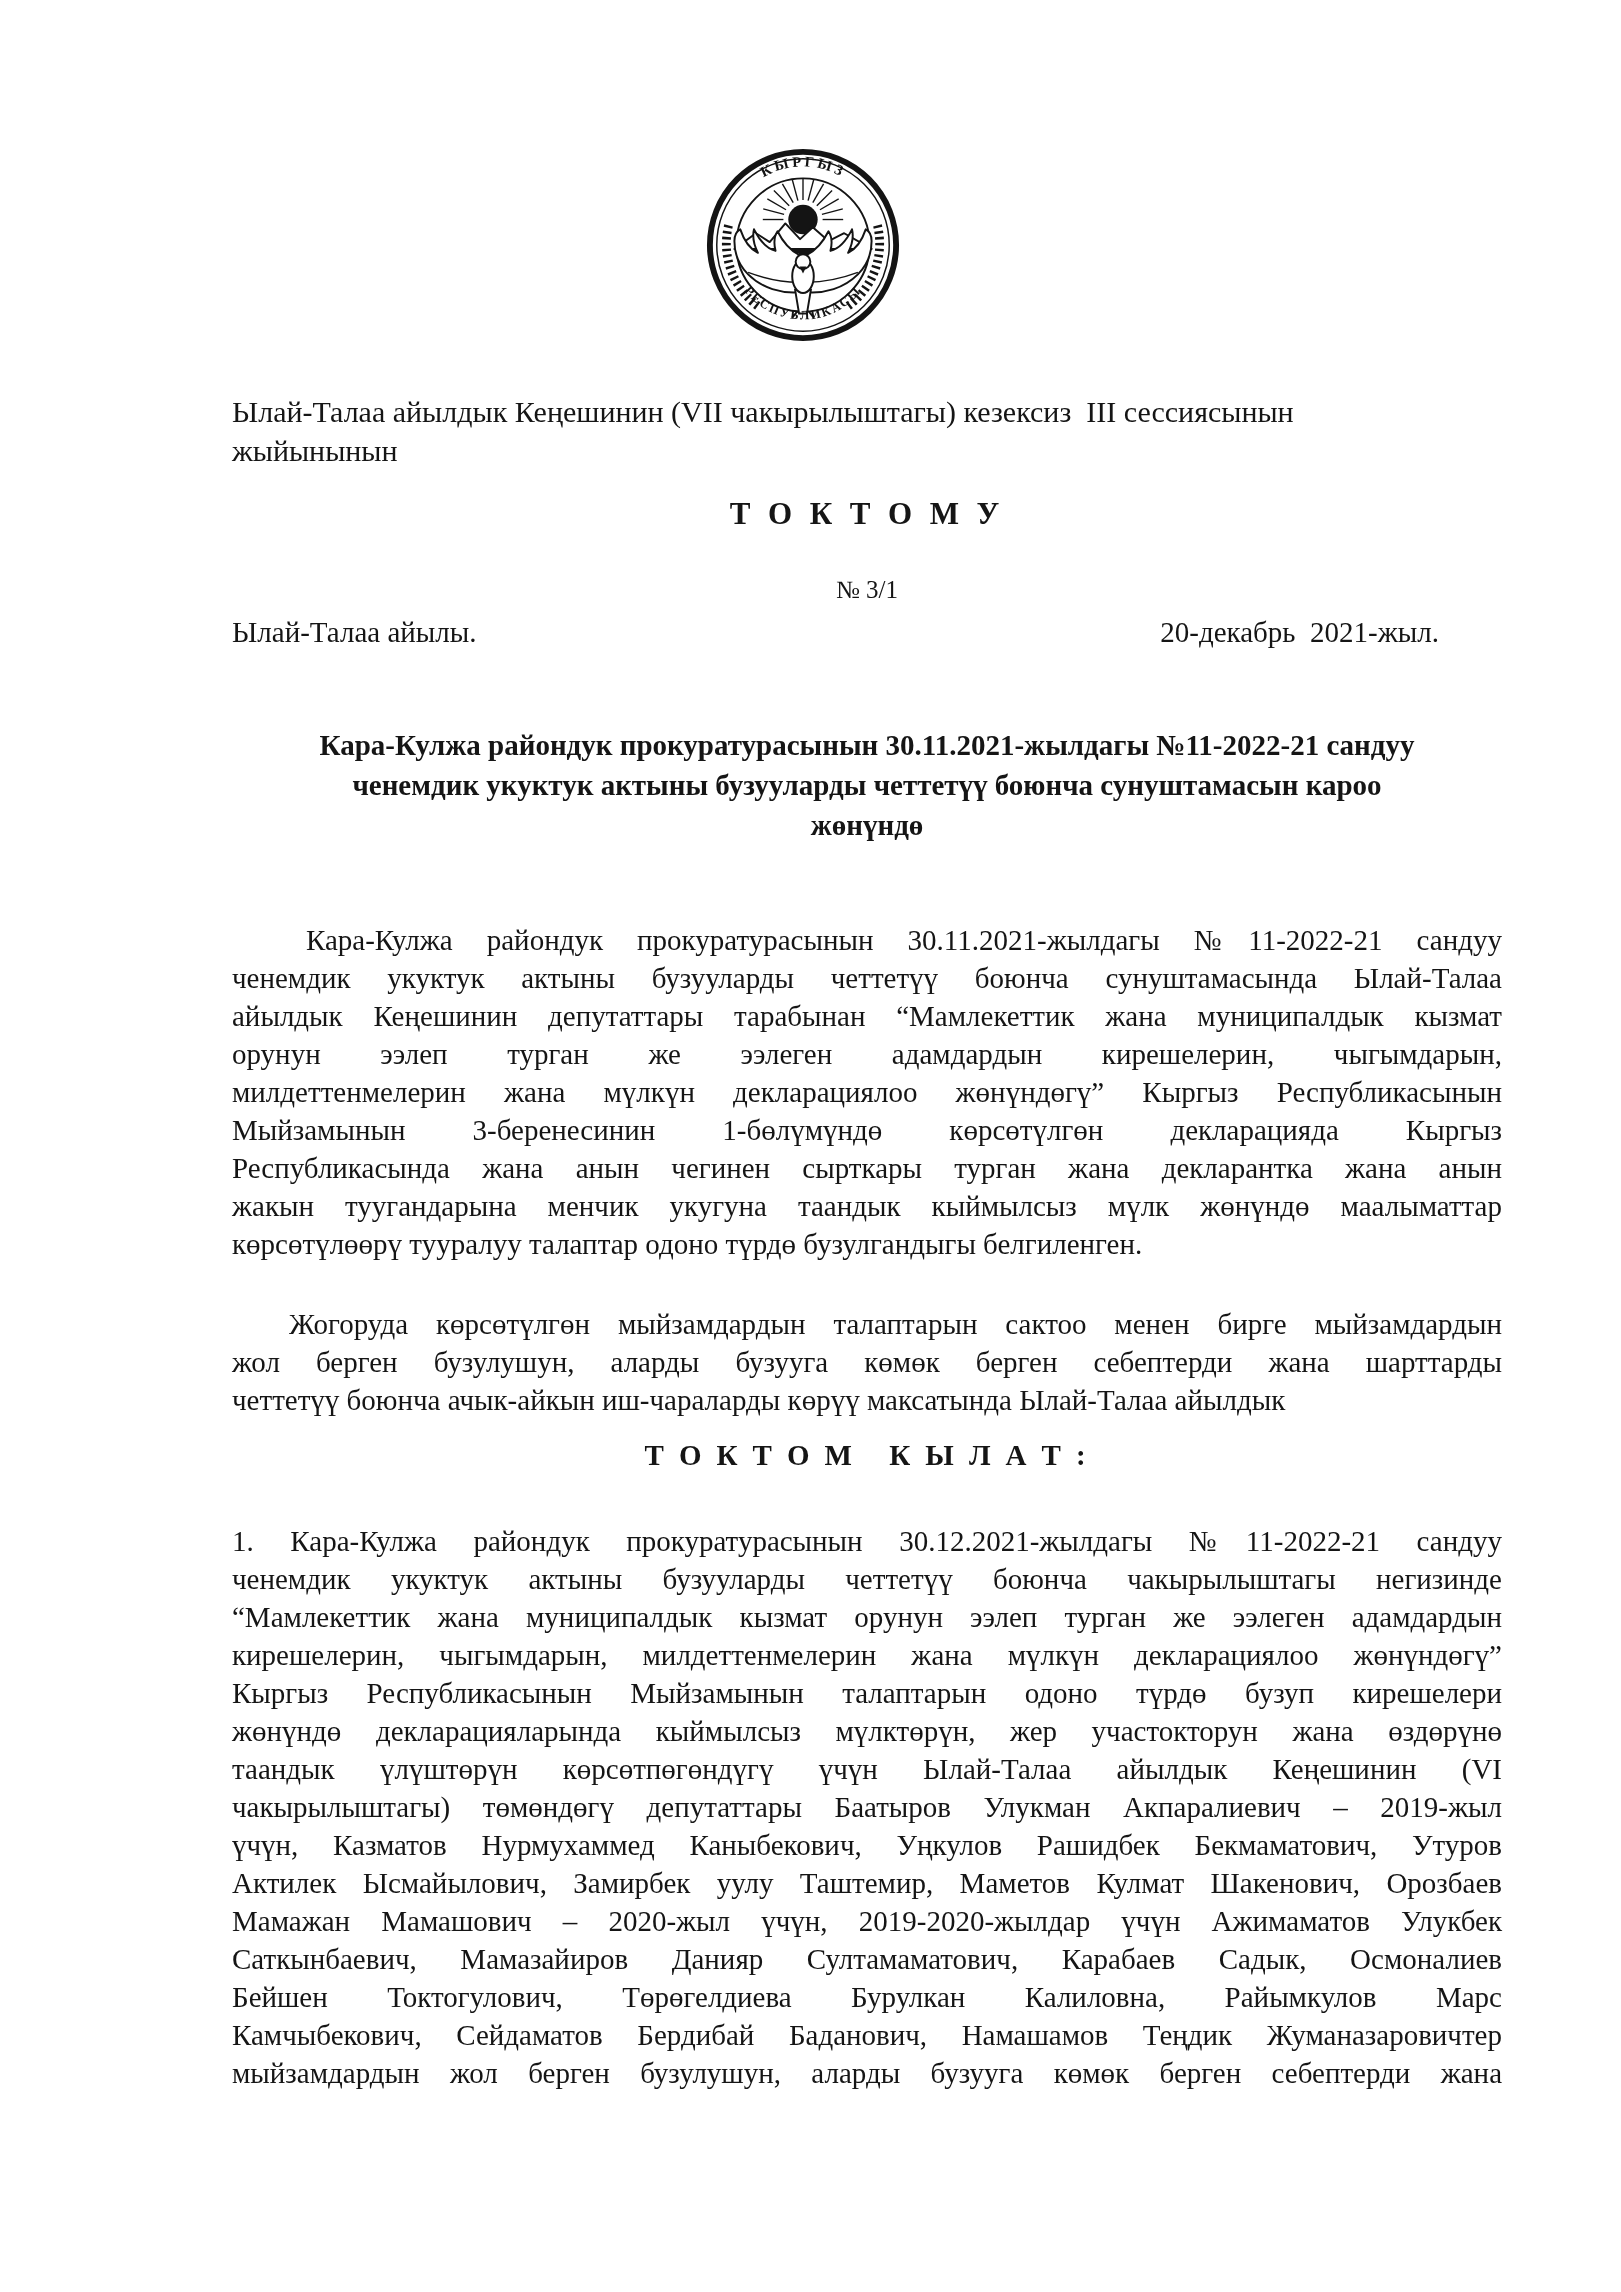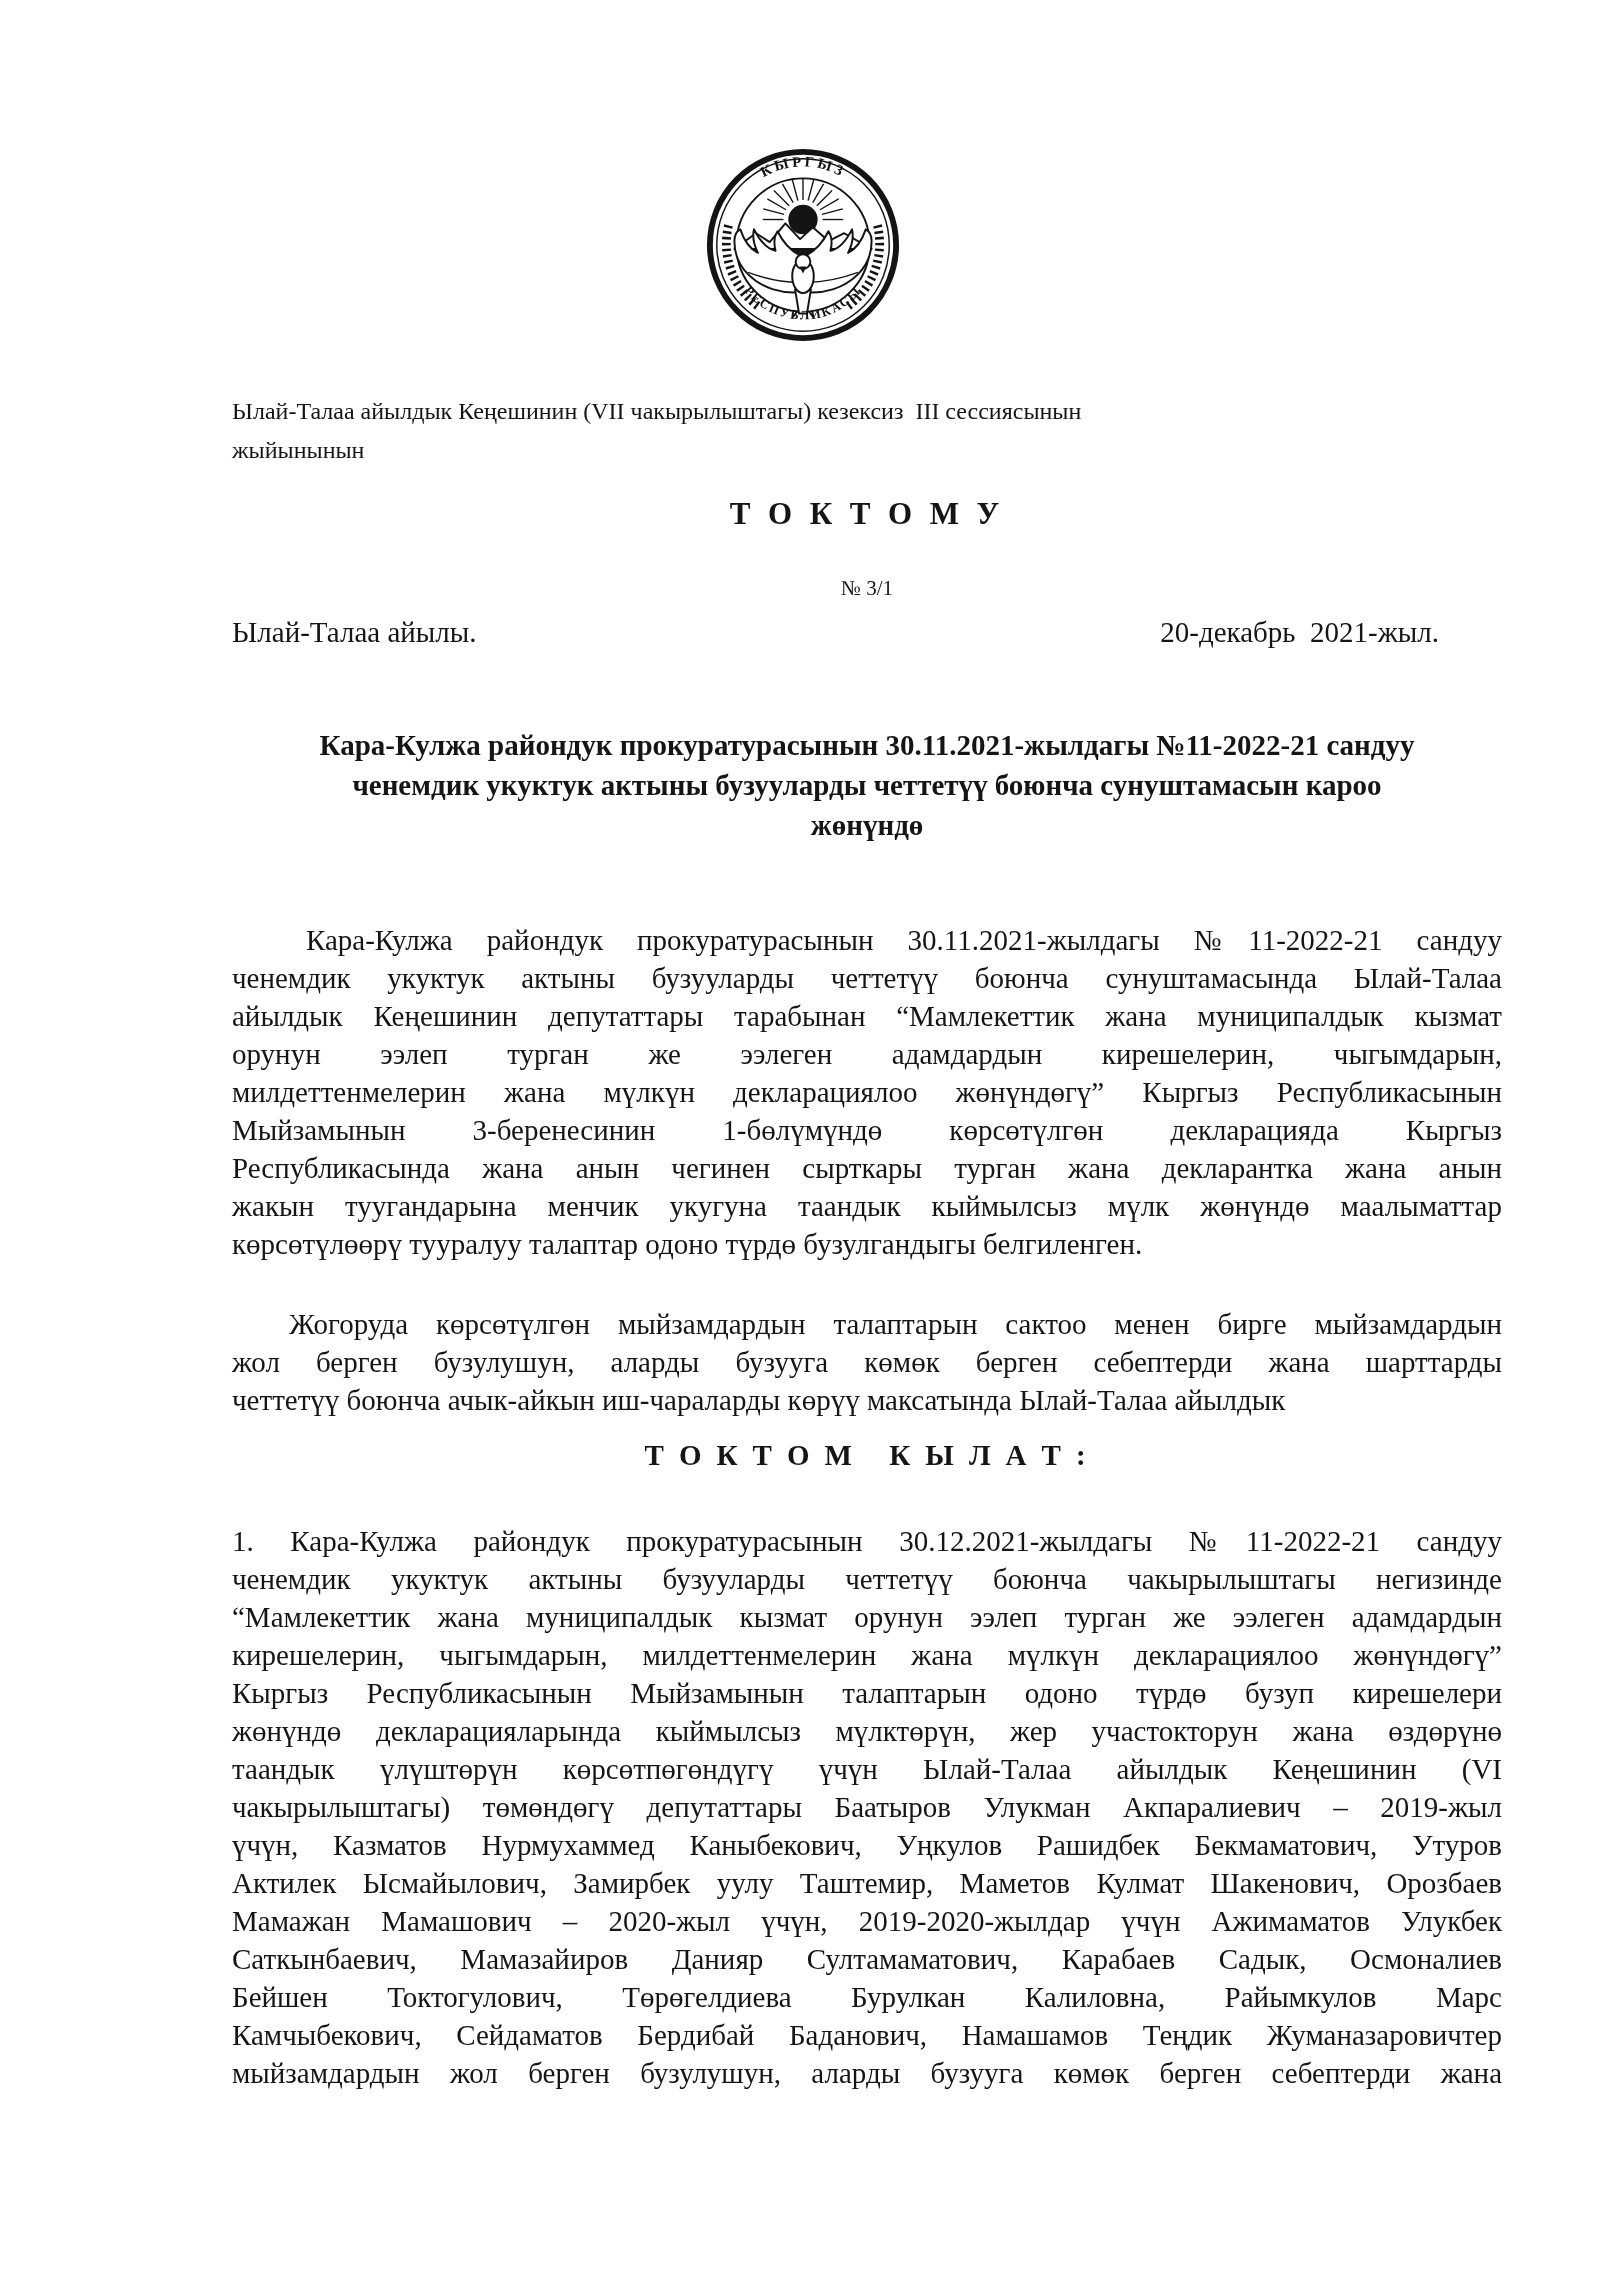--- a/index.html
+++ b/index.html
@@ -15,24 +15,24 @@
   .abs{position:absolute;}
   .col{left:232px;width:1270px;}
   
   .tl{min-height:38px;line-height:38px;}
   .justify .tl{text-align:justify;text-align-last:justify;}
   .justify.lastplain .tl:last-child{text-align-last:left;}
   .center-lines .tl{text-align:center;}
   .indent-lg .tl:first-child{text-indent:74px;}
   .indent-md .tl:first-child{text-indent:57px;margin-top:40px;}
   .para{font-size:29px;}
-  .intro{top:392px;font-size:24px;}
+  .intro{top:392px;font-size:30px;}
   .intro .tl{min-height:39px;line-height:39px;white-space:pre;}
   .doc-title{top:496px;text-align:center;font-size:31px;font-weight:bold;letter-spacing:4.9px;white-space:pre;}
-  .doc-number{top:576px;text-align:center;font-size:21px;}
+  .doc-number{top:576px;text-align:center;font-size:25px;}
   .place-date{top:616px;display:flex;justify-content:space-between;font-size:29px;}
   .place-date span{white-space:pre;}
   .place-date .right{margin-right:63px;}
   .subject{top:725px;font-size:29px;font-weight:bold;}
   .subject .tl{min-height:40px;line-height:40px;}
   .p1{top:921px;}
   .p2{top:1265px;}
   .resolution{top:1439px;text-align:center;font-size:29px;font-weight:bold;letter-spacing:3.9px;white-space:pre;}
   .p3{top:1522px;}
   .emblem{top:142px;left:705px;width:196px;height:206px;}

